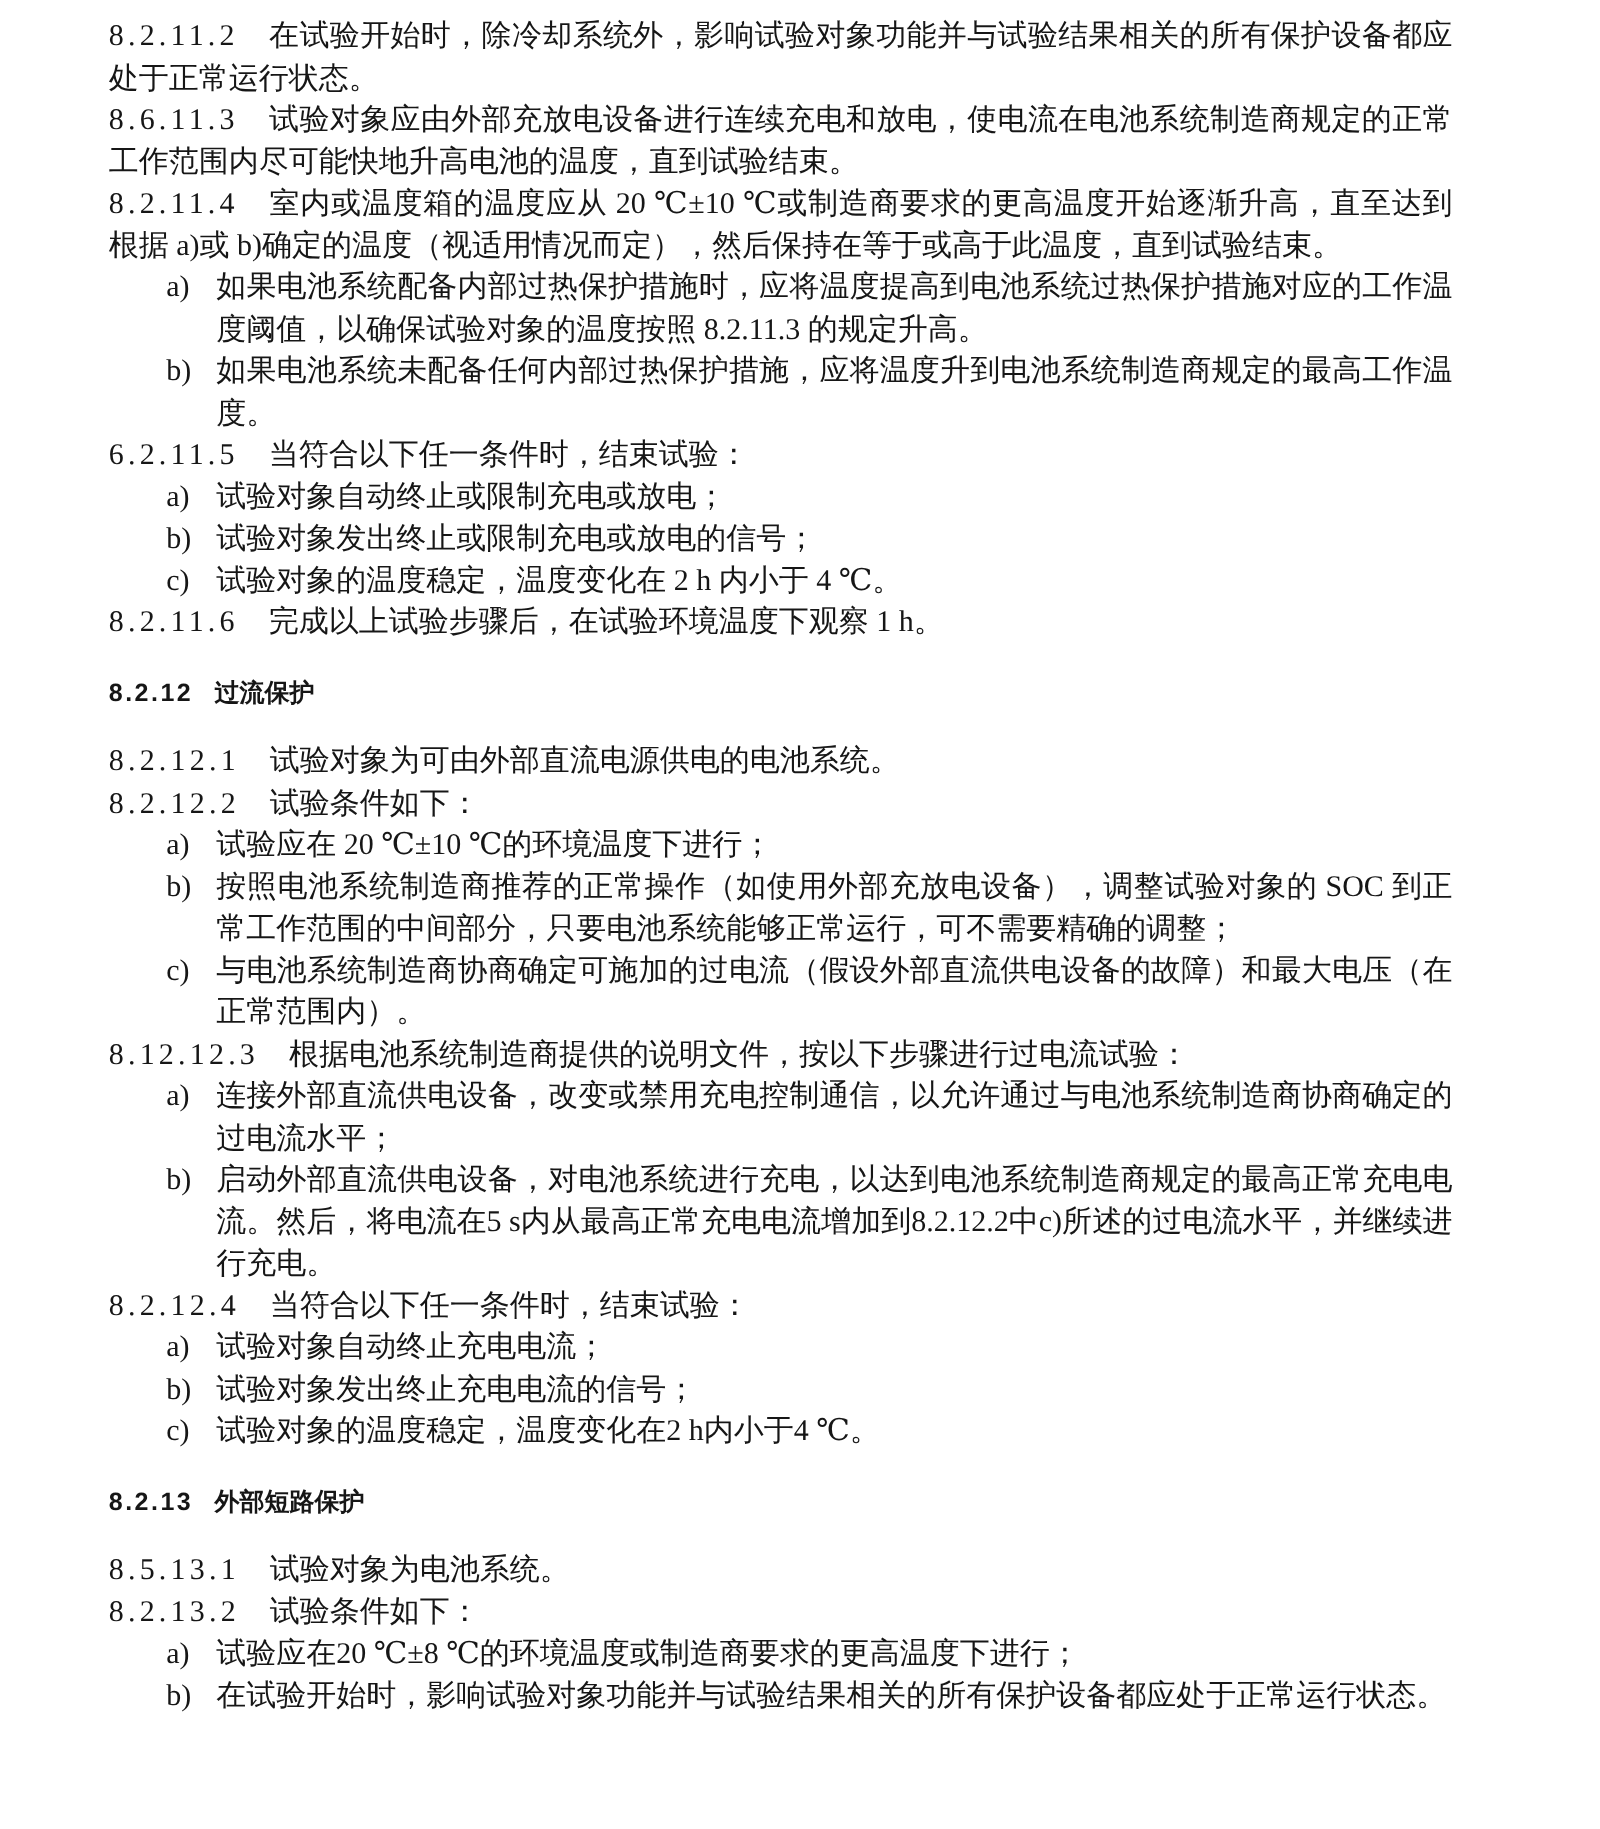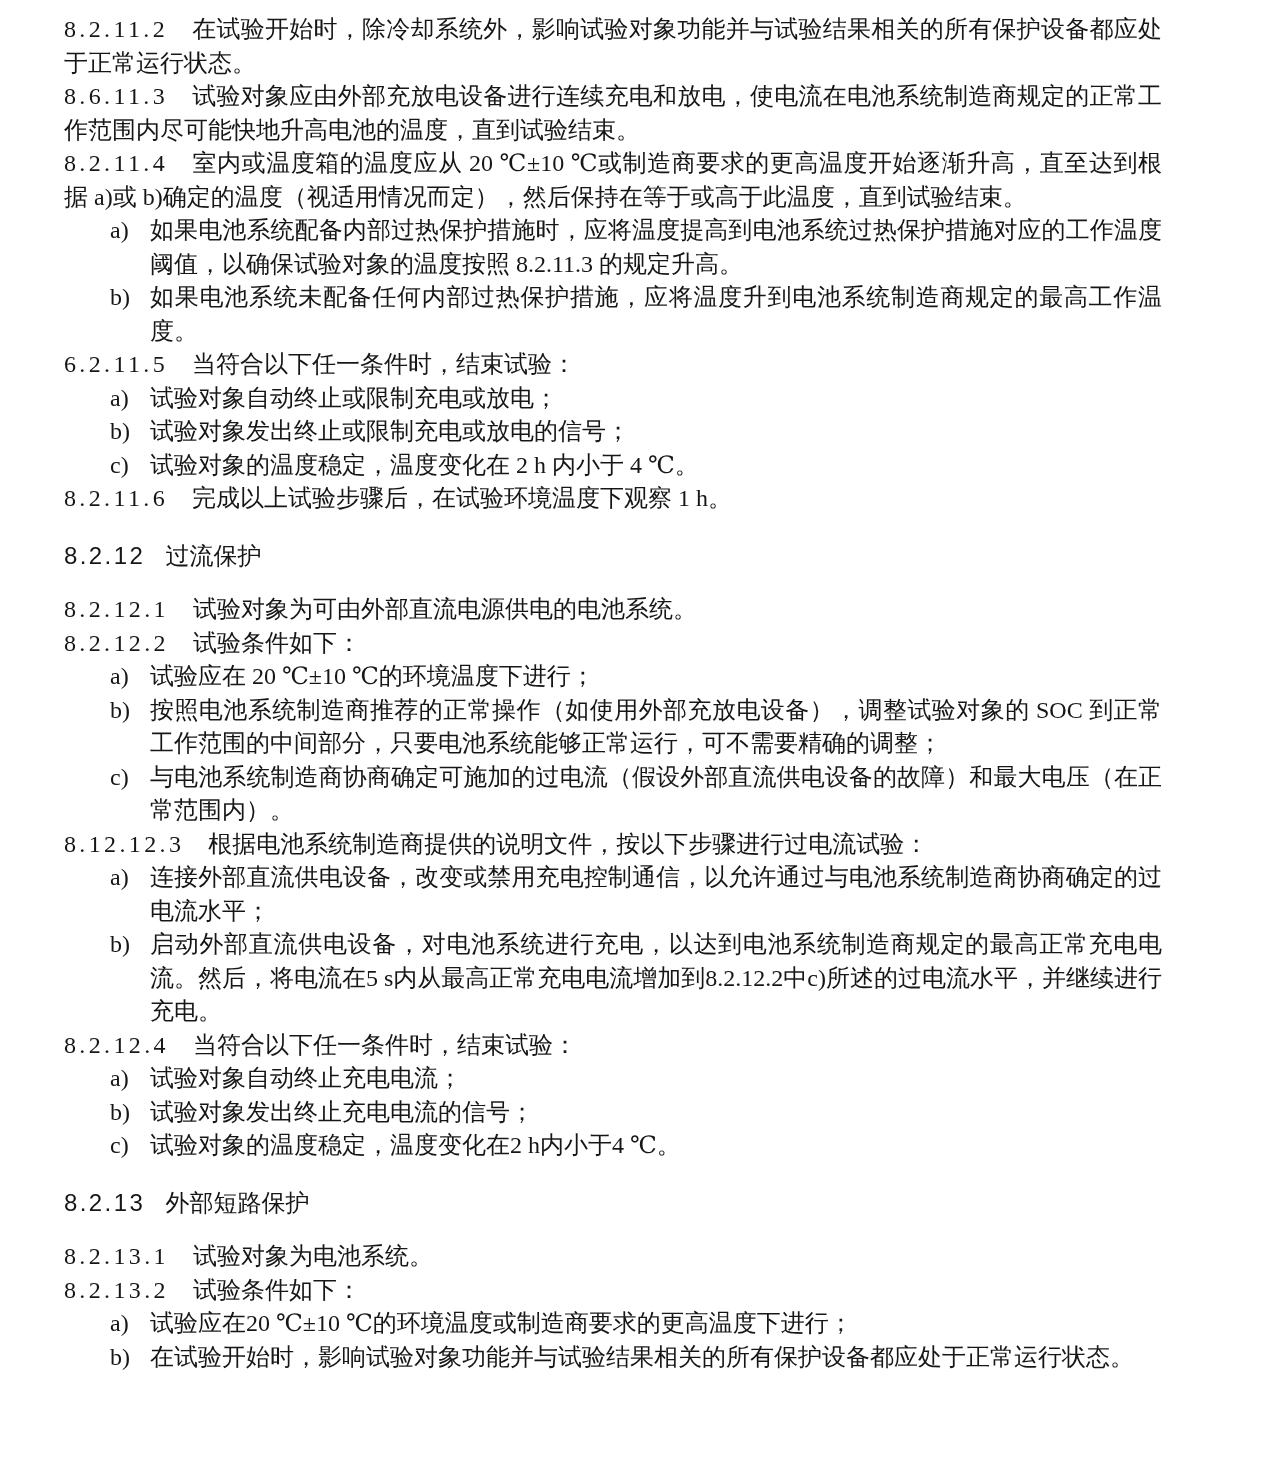--- a/index.html
+++ b/index.html
@@ -11,21 +11,21 @@
     width: 1280px;
     height: 1463px;
     overflow: hidden;
     color: #161616;
     font-family: "Liberation Serif", "DejaVu Serif", serif;
   }
   .page {
     box-sizing: border-box;
     width: 1280px;
     height: 1463px;
-    padding: 13px 118px 0 64px;
+    padding: 13px 118px 0 87px;
     overflow: hidden;
   }
   
   .clause {
     margin: 0;
     font-size: 24px;
     line-height: 33.5px;
     text-align: justify;
   }
   .clause .num {
@@ -44,22 +44,22 @@
   }
   .list-item .marker {
     position: absolute;
     left: 46px;
     top: 0;
   }
   
   .heading {
     margin: 23px 0 21px 0;
     font-family: "Liberation Sans", "DejaVu Sans", sans-serif;
-    font-weight: 400;
-    font-size: 24px;
+    font-weight: 700;
+    font-size: 20px;
     line-height: 33.5px;
   }
   .heading .num {
     letter-spacing: 0.10em;
     margin-right: 0.85em;
     white-space: nowrap;
   }
 </style>
 </head>
 <body>
@@ -82,17 +82,17 @@
     <p class="list-item"><span class="marker">b)</span><span class="txt">按照电池系统制造商推荐的正常操作（如使用外部充放电设备），调整试验对象的 SOC 到正常工作范围的中间部分，只要电池系统能够正常运行，可不需要精确的调整；</span></p>
     <p class="list-item"><span class="marker">c)</span><span class="txt">与电池系统制造商协商确定可施加的过电流（假设外部直流供电设备的故障）和最大电压（在正常范围内）。</span></p>
     <p class="clause"><span class="num">8.12.12.3</span><span class="txt">根据电池系统制造商提供的说明文件，按以下步骤进行过电流试验：</span></p>
     <p class="list-item"><span class="marker">a)</span><span class="txt">连接外部直流供电设备，改变或禁用充电控制通信，以允许通过与电池系统制造商协商确定的过电流水平；</span></p>
     <p class="list-item"><span class="marker">b)</span><span class="txt">启动外部直流供电设备，对电池系统进行充电，以达到电池系统制造商规定的最高正常充电电流。然后，将电流在5 s内从最高正常充电电流增加到8.2.12.2中c)所述的过电流水平，并继续进行充电。</span></p>
     <p class="clause"><span class="num">8.2.12.4</span><span class="txt">当符合以下任一条件时，结束试验：</span></p>
     <p class="list-item"><span class="marker">a)</span><span class="txt">试验对象自动终止充电电流；</span></p>
     <p class="list-item"><span class="marker">b)</span><span class="txt">试验对象发出终止充电电流的信号；</span></p>
     <p class="list-item"><span class="marker">c)</span><span class="txt">试验对象的温度稳定，温度变化在2 h内小于4 ℃。</span></p>
     <h3 class="heading"><span class="num">8.2.13</span><span class="txt">外部短路保护</span></h3>
-    <p class="clause"><span class="num">8.2.13.1</span><span class="txt">试验对象为电池系统。</span></p>
+    <p class="clause"><span class="num">8.5.13.1</span><span class="txt">试验对象为电池系统。</span></p>
     <p class="clause"><span class="num">8.2.13.2</span><span class="txt">试验条件如下：</span></p>
-    <p class="list-item"><span class="marker">a)</span><span class="txt">试验应在20 ℃±10 ℃的环境温度或制造商要求的更高温度下进行；</span></p>
+    <p class="list-item"><span class="marker">a)</span><span class="txt">试验应在20 ℃±8 ℃的环境温度或制造商要求的更高温度下进行；</span></p>
     <p class="list-item"><span class="marker">b)</span><span class="txt">在试验开始时，影响试验对象功能并与试验结果相关的所有保护设备都应处于正常运行状态。</span></p>
   </main>
 
 </body></html>

